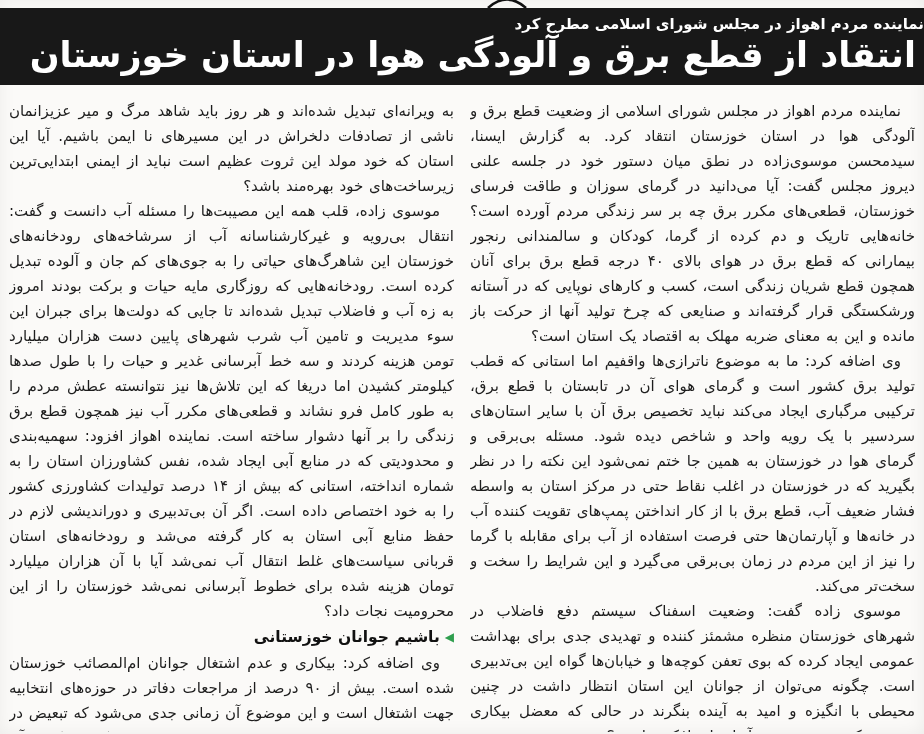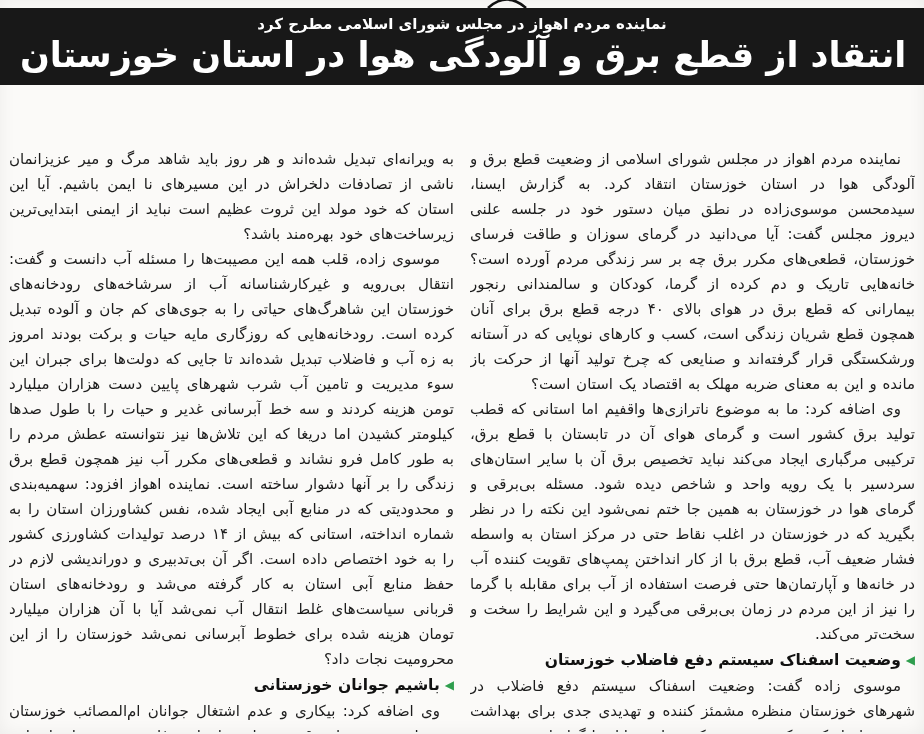--- a/index.html
+++ b/index.html
@@ -8,34 +8,34 @@
     background:#f6f5f2;
     font-family:"DejaVu Sans",sans-serif;
   }
   .page{position:absolute;inset:0;background:#fbfaf8;box-shadow:inset 0 0 18px rgba(0,0,0,0.06);}
   .top-arc{position:absolute;top:-2px;left:486px;width:42px;height:10px;}
   .banner{
     position:absolute;top:8px;left:0;width:924px;height:77px;
     background:#181818;color:#ffffff;overflow:hidden;
   }
   .kicker{
-    font-size:15px;font-weight:bold;text-align:center;
+    font-size:15px;font-weight:bold;text-align:right;
     padding-top:7px;letter-spacing:0;line-height:18px;
   }
   .headline{
-    font-size:35px;font-weight:bold;text-align:left;
+    font-size:35px;font-weight:bold;text-align:right;
     padding:2px 8px 0 0;line-height:1.15;white-space:nowrap;margin-left:20px;
   }
   .body-cols{
     position:absolute;top:99px;right:9px;left:9px;bottom:2px;
     direction:rtl;display:flex;gap:16px;
   }
   .col{
     flex:1 1 0;min-width:0;overflow:hidden;
-    text-align:justify;font-size:15px;line-height:25px;color:#1d1d1d;margin-top:48px;
+    text-align:justify;font-size:15px;line-height:25px;color:#1d1d1d;
   }
   .para{margin:0;text-indent:14px;word-spacing:1px;}
   .para.continued{text-indent:0;}
   .subheading{
     margin:0;font-size:15.5px;font-weight:bold;line-height:26px;color:#111111;
     text-indent:0;
   }
   .subheading .marker{
     color:#2f9e4e;font-size:12px;display:inline-block;
     margin-inline-end:5px;transform:translateY(-1px);
@@ -52,21 +52,20 @@
 
   <div class="banner">
     <div class="kicker">نماینده مردم اهواز در مجلس شورای اسلامی مطرح کرد</div>
     <div class="headline">انتقاد از قطع برق و آلودگی هوا در استان خوزستان</div>
   </div>
 
   <div class="body-cols">
     <div class="col">
         <p class="para">نماینده مردم اهواز در مجلس شورای اسلامی از وضعیت قطع برق و آلودگی هوا در استان خوزستان انتقاد کرد. به گزارش ایسنا، سیدمحسن موسوی‌زاده در نطق میان دستور خود در جلسه علنی دیروز مجلس گفت: آیا می‌دانید در گرمای سوزان و طاقت فرسای خوزستان، قطعی‌های مکرر برق چه بر سر زندگی مردم آورده است؟ خانه‌هایی تاریک و دم کرده از گرما، کودکان و سالمندانی رنجور بیمارانی که قطع برق در هوای بالای ۴۰ درجه قطع برق برای آنان همچون قطع شریان زندگی است، کسب و کارهای نوپایی که در آستانه ورشکستگی قرار گرفته‌اند و صنایعی که چرخ تولید آنها از حرکت باز مانده و این به معنای ضربه مهلک به اقتصاد یک استان است؟</p>
         <p class="para">وی اضافه کرد: ما به موضوع ناترازی‌ها واقفیم اما استانی که قطب تولید برق کشور است و گرمای هوای آن در تابستان با قطع برق، ترکیبی مرگباری ایجاد می‌کند نباید تخصیص برق آن با سایر استان‌های سردسیر با یک رویه واحد و شاخص دیده شود. مسئله بی‌برقی و گرمای هوا در خوزستان به همین جا ختم نمی‌شود این نکته را در نظر بگیرید که در خوزستان در اغلب نقاط حتی در مرکز استان به واسطه فشار ضعیف آب، قطع برق با از کار انداختن پمپ‌های تقویت کننده آب در خانه‌ها و آپارتمان‌ها حتی فرصت استفاده از آب برای مقابله با گرما را نیز از این مردم در زمان بی‌برقی می‌گیرد و این شرایط را سخت و سخت‌تر می‌کند.</p>
-        <h3 class="subheading"><span class="marker">◀</span><span>وضعیت اسفناک سیستم دفع فاضلاب خوزستان</span></h3>
         <p class="para">موسوی زاده گفت: وضعیت اسفناک سیستم دفع فاضلاب در شهرهای خوزستان منظره مشمئز کننده و تهدیدی جدی برای بهداشت عمومی ایجاد کرده که بوی تعفن کوچه‌ها و خیابان‌ها گواه این بی‌تدبیری است. چگونه می‌توان از جوانان این استان انتظار داشت در چنین محیطی با انگیزه و امید به آینده بنگرند در حالی که معضل بیکاری چون بختکی بر سرنوشت آنها سایه افکنده است؟</p>
       </div>
     <div class="col">
         <p class="para continued">به ویرانه‌ای تبدیل شده‌اند و هر روز باید شاهد مرگ و میر عزیزانمان ناشی از تصادفات دلخراش در این مسیرهای نا ایمن باشیم. آیا این استان که خود مولد این ثروت عظیم است نباید از ایمنی ابتدایی‌ترین زیرساخت‌های خود بهره‌مند باشد؟</p>
         <p class="para">موسوی زاده، قلب همه این مصیبت‌ها را مسئله آب دانست و گفت: انتقال بی‌رویه و غیرکارشناسانه آب از سرشاخه‌های رودخانه‌های خوزستان این شاهرگ‌های حیاتی را به جوی‌های کم جان و آلوده تبدیل کرده است. رودخانه‌هایی که روزگاری مایه حیات و برکت بودند امروز به زه آب و فاضلاب تبدیل شده‌اند تا جایی که دولت‌ها برای جبران این سوء مدیریت و تامین آب شرب شهرهای پایین دست هزاران میلیارد تومن هزینه کردند و سه خط آبرسانی غدیر و حیات را با طول صدها کیلومتر کشیدن اما دریغا که این تلاش‌ها نیز نتوانسته عطش مردم را به طور کامل فرو نشاند و قطعی‌های مکرر آب نیز همچون قطع برق زندگی را بر آنها دشوار ساخته است. نماینده اهواز افزود: سهمیه‌بندی و محدودیتی که در منابع آبی ایجاد شده، نفس کشاورزان استان را به شماره انداخته، استانی که بیش از ۱۴ درصد تولیدات کشاورزی کشور را به خود اختصاص داده است. اگر آن بی‌تدبیری و دوراندیشی لازم در حفظ منابع آبی استان به کار گرفته می‌شد و رودخانه‌های استان قربانی سیاست‌های غلط انتقال آب نمی‌شد آیا با آن هزاران میلیارد تومان هزینه شده برای خطوط آبرسانی نمی‌شد خوزستان را از این محرومیت نجات داد؟</p>
         <h3 class="subheading"><span class="marker">◀</span><span>باشیم جوانان خوزستانی</span></h3>
         <p class="para">وی اضافه کرد: بیکاری و عدم اشتغال جوانان ام‌المصائب خوزستان شده است. بیش از ۹۰ درصد از مراجعات دفاتر در حوزه‌های انتخابیه جهت اشتغال است و این موضوع آن زمانی جدی می‌شود که تبعیض در جذب‌ها را، جوانان استان من با تمام وجود لمس می‌کنند. بیکاری آن زمان ام‌المصائب می‌شود که پایتخت نفتی و پتروشیمی خاورمیانه مرکز فولاد، کشاورزی و صنعتی کشور به دلیل بی‌تدبیری تبدیل می‌شود به یکی از استان دارنده بیش‌ترین بیکار در کشور. نماینده اهواز در مجلس، گفت: صدای خوزستان صدای رنج و مظلومیت است که از اعماق جان بر می‌آید به این صدا گوش فرا دهید و بدانید که این مطالبات حق مسلم مردم این سرزمین است خوزستان نیازمند یک اراده برای رفع این مشکلات ریشه‌دار است. وی همچنین گفت: ما خواستار پایان دادن به خاموشی‌ها و تامین پایدار انرژی برای خانه‌ها و صنایع، اصلاح فوری و اساسی سیستم دفع فاضلاب در تمام شهرهای استان، ایجاد فرصت‌های شغلی پایدار، توقف آلودگی افسارگسیخته هوا ناشی از فلرهای نفتی و ریزگردها، تخصیص عادلانه سهم سه درصد نفت به استان و ... هستیم.</p>
       </div>
   </div>
 

